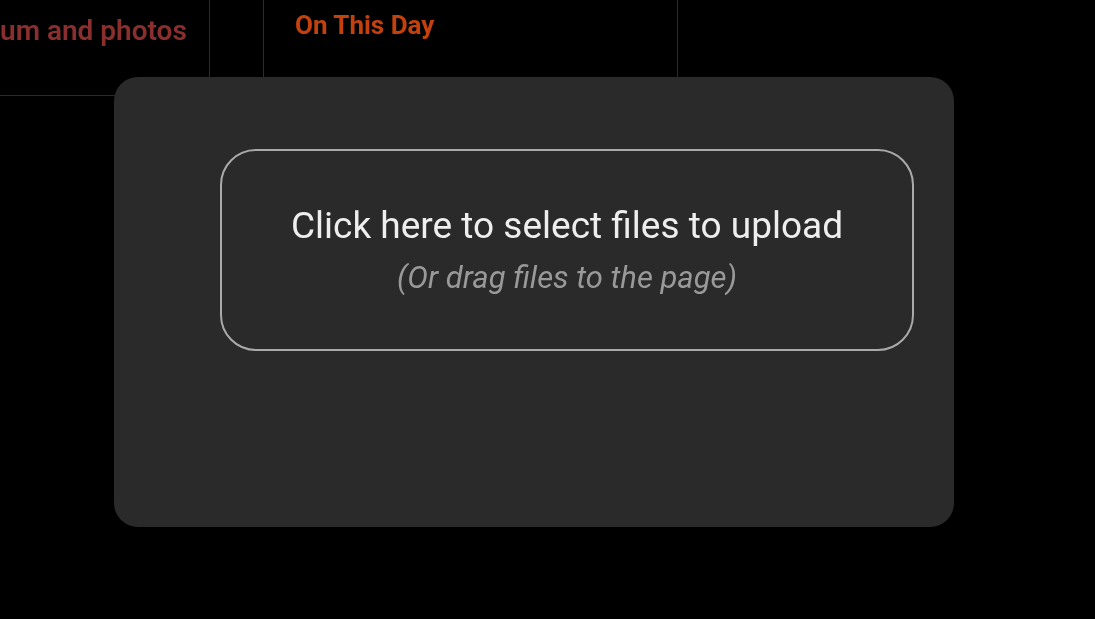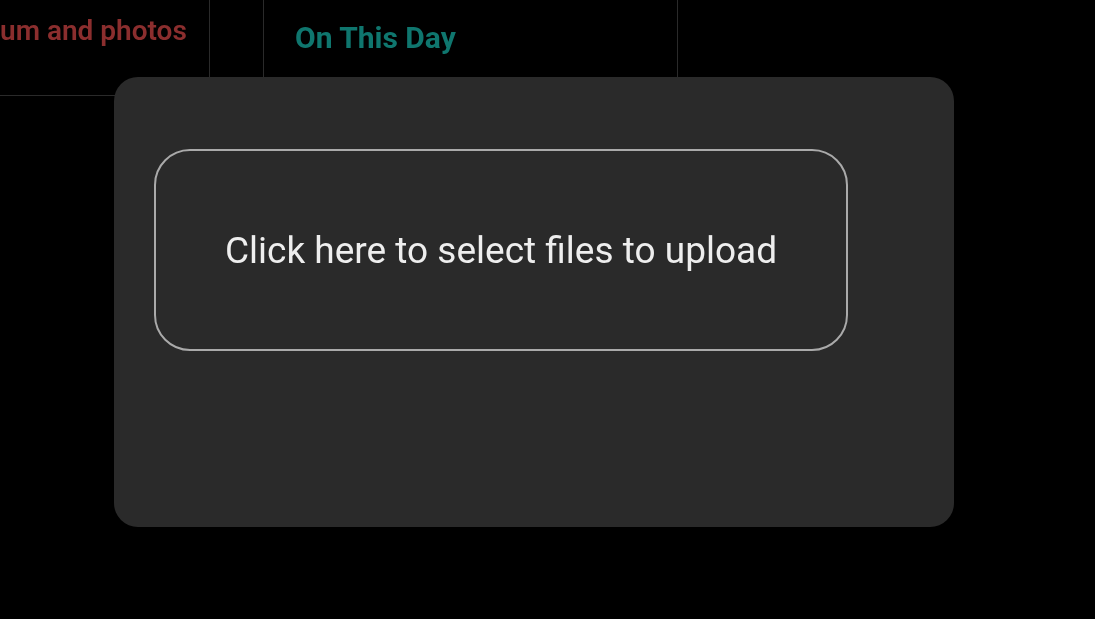--- a/index.html
+++ b/index.html
@@ -59,39 +59,39 @@
       position: absolute;
       top: 95px;
       left: 0;
       width: 210px;
       height: 1px;
       background: #2a2a2a;
     }
     
     .bg-tab-heading {
       position: absolute;
-      top: 20px;
+      top: 10px;
       left: 295px;
-      color: #0f766e;
-      font-size: 30px;
+      color: #c2410c;
+      font-size: 26px;
       font-weight: 700;
     }
     
     
     .modal {
       position: absolute;
       top: 77px;
       left: 114px;
       width: 840px;
       height: 450px;
       background: #2a2a2a;
       border-radius: 24px;
       display: flex;
       flex-direction: column;
-      align-items: flex-start;
+      align-items: flex-end;
       padding: 72px 40px 30px 40px;
     }
     
     .dropzone {
       width: 694px;
       height: 202px;
       border: 2px solid #aaa;
       border-radius: 36px;
       display: flex;
       flex-direction: column;
@@ -139,15 +139,16 @@
 <div class="bg-divider-v2"></div>
 <div class="bg-divider-v3"></div>
 <div class="bg-divider-h"></div>
 <div class="bg-tab-heading">
   <span>On This Day</span>
 </div>
 
 <div class="modal">
   <div class="dropzone">
     <div class="dropzone-main-text">Click here to select files to upload</div>
+    <div class="dropzone-sub-text">(Or drag files to the page)</div>
   </div>
   <div class="modal-spacer"></div>
 </div>
 
 </body></html>

